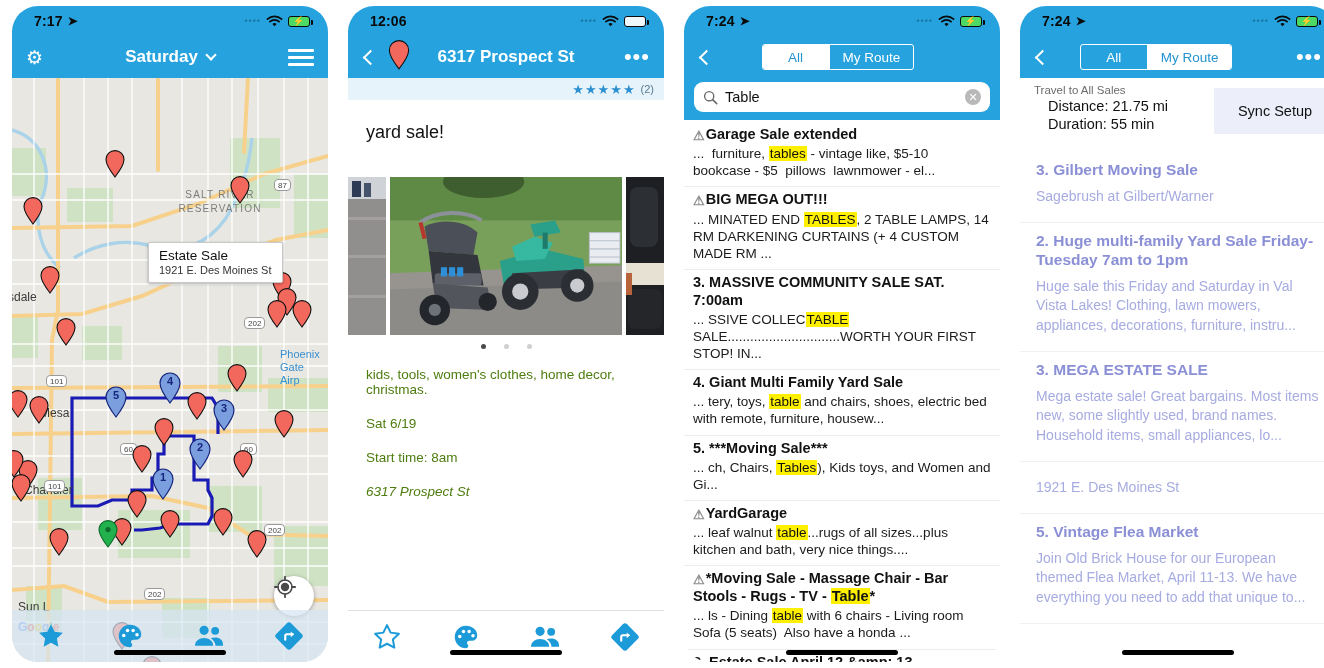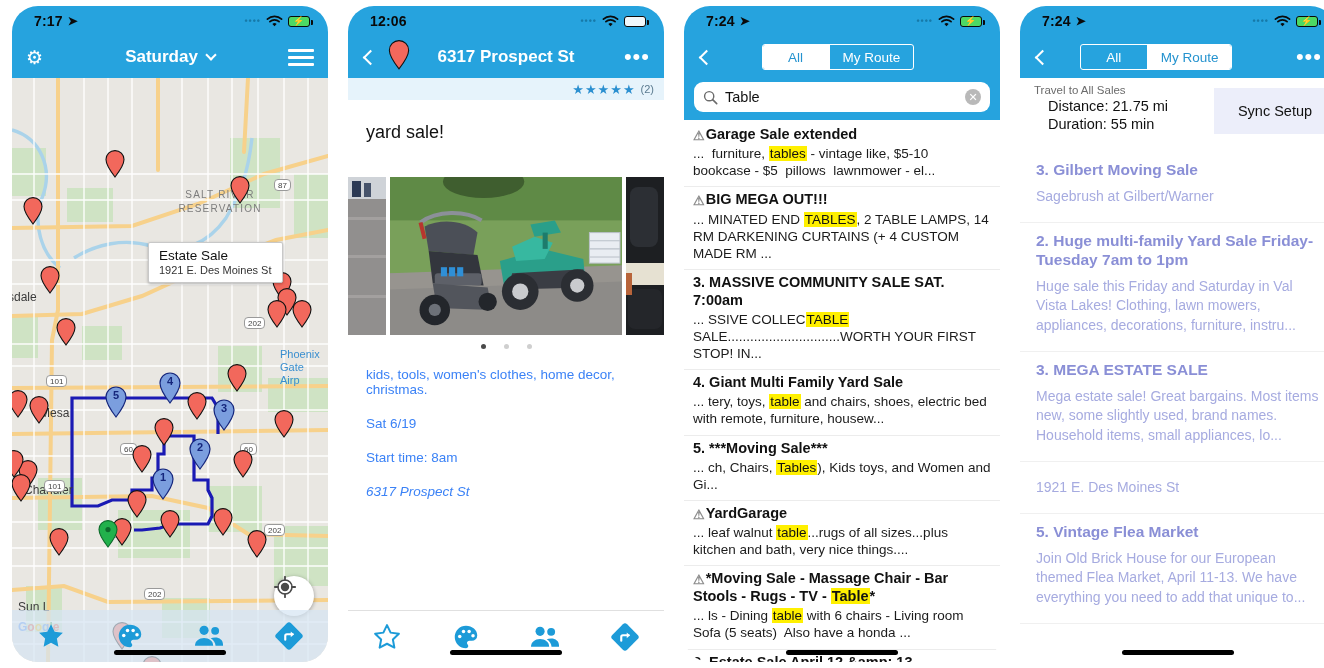--- a/index.html
+++ b/index.html
@@ -133,21 +133,21 @@
   .rating-bar .cnt { color:#5b7b90; font-size:11px; margin-left:5px; }
   .detail-body { position:absolute; top:94px; left:0; right:0; bottom:52px; background:#fff; overflow:hidden; }
   .sale-title { font-size:18px; color:#111; padding:22px 18px 0; }
   .carousel { margin-top:34px; height:158px; display:flex; align-items:stretch; gap:4px; overflow:hidden; }
   .slide-side { width:38px; flex:0 0 38px; }
   .slide-main { flex:1 1 auto; position:relative; overflow:hidden; }
   .dots { display:flex; gap:18px; justify-content:center; margin-top:9px; }
   .dots i { width:5px; height:5px; border-radius:50%; background:#cfcfcf; display:block; }
   .dots i.on { background:#4a4a4a; }
   .detail-lines { padding: 18px 18px 0; }
-  .detail-lines p { font-size:13.5px; color:#3b82f6; margin-bottom:19px; }
+  .detail-lines p { font-size:13.5px; color:#4d7c0f; margin-bottom:19px; }
   .detail-lines p.addr { font-style: italic; }
 
   
   .searchwrap { background:#26a3de; padding: 4px 10px 8px; position:relative; z-index:4; }
   .searchbox {
     background:#fff; border-radius:9px; height:30px; display:flex; align-items:center;
     padding:0 9px; gap:7px;
   }
   .searchbox .q { flex:1 1 auto; font-size:14.5px; color:#111; }
   .clear-x {

